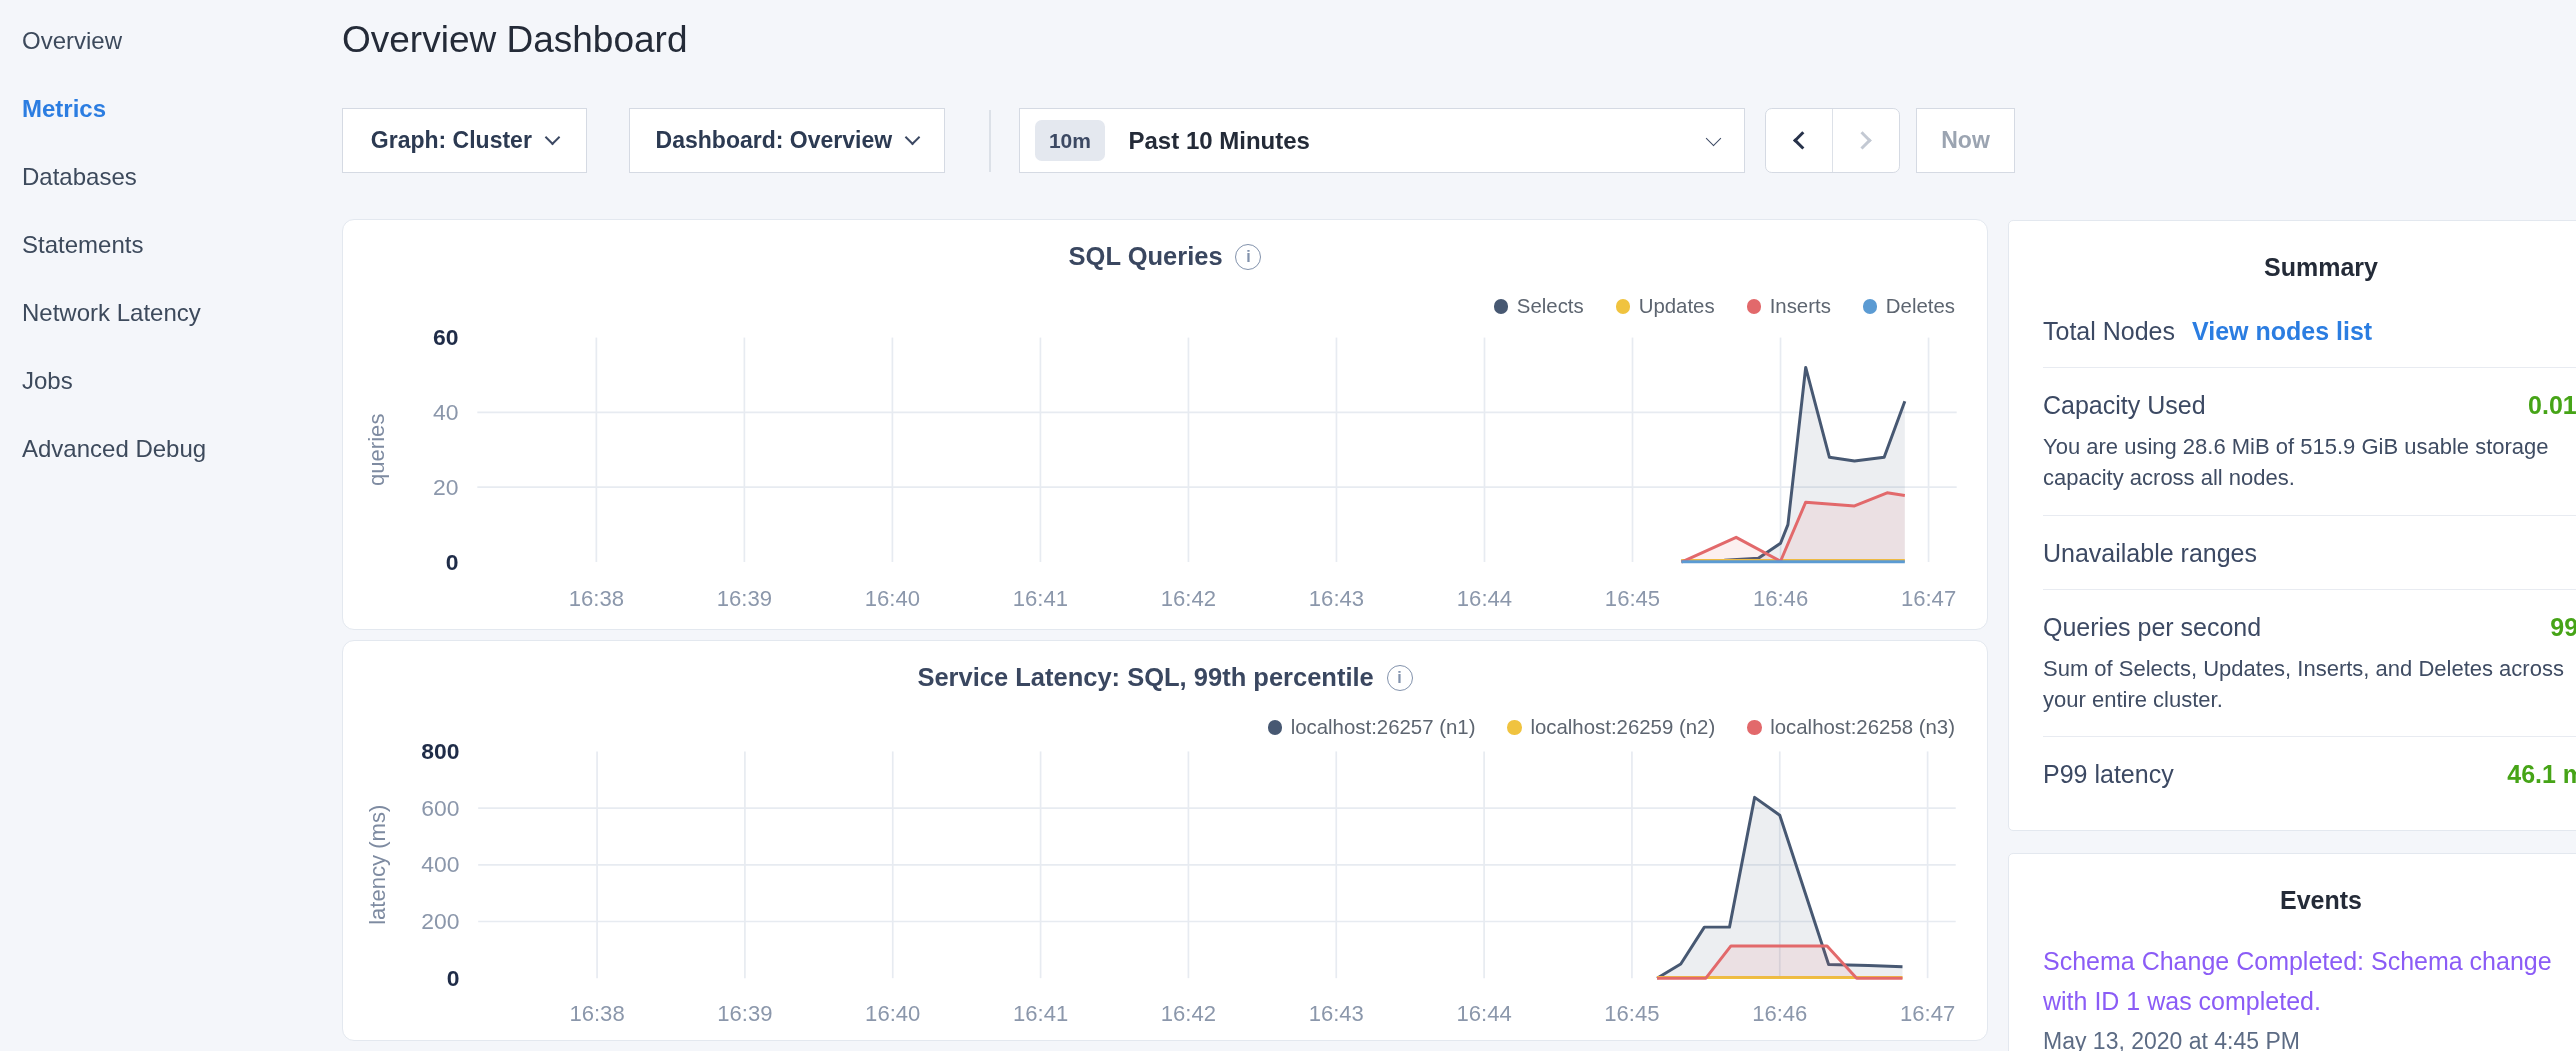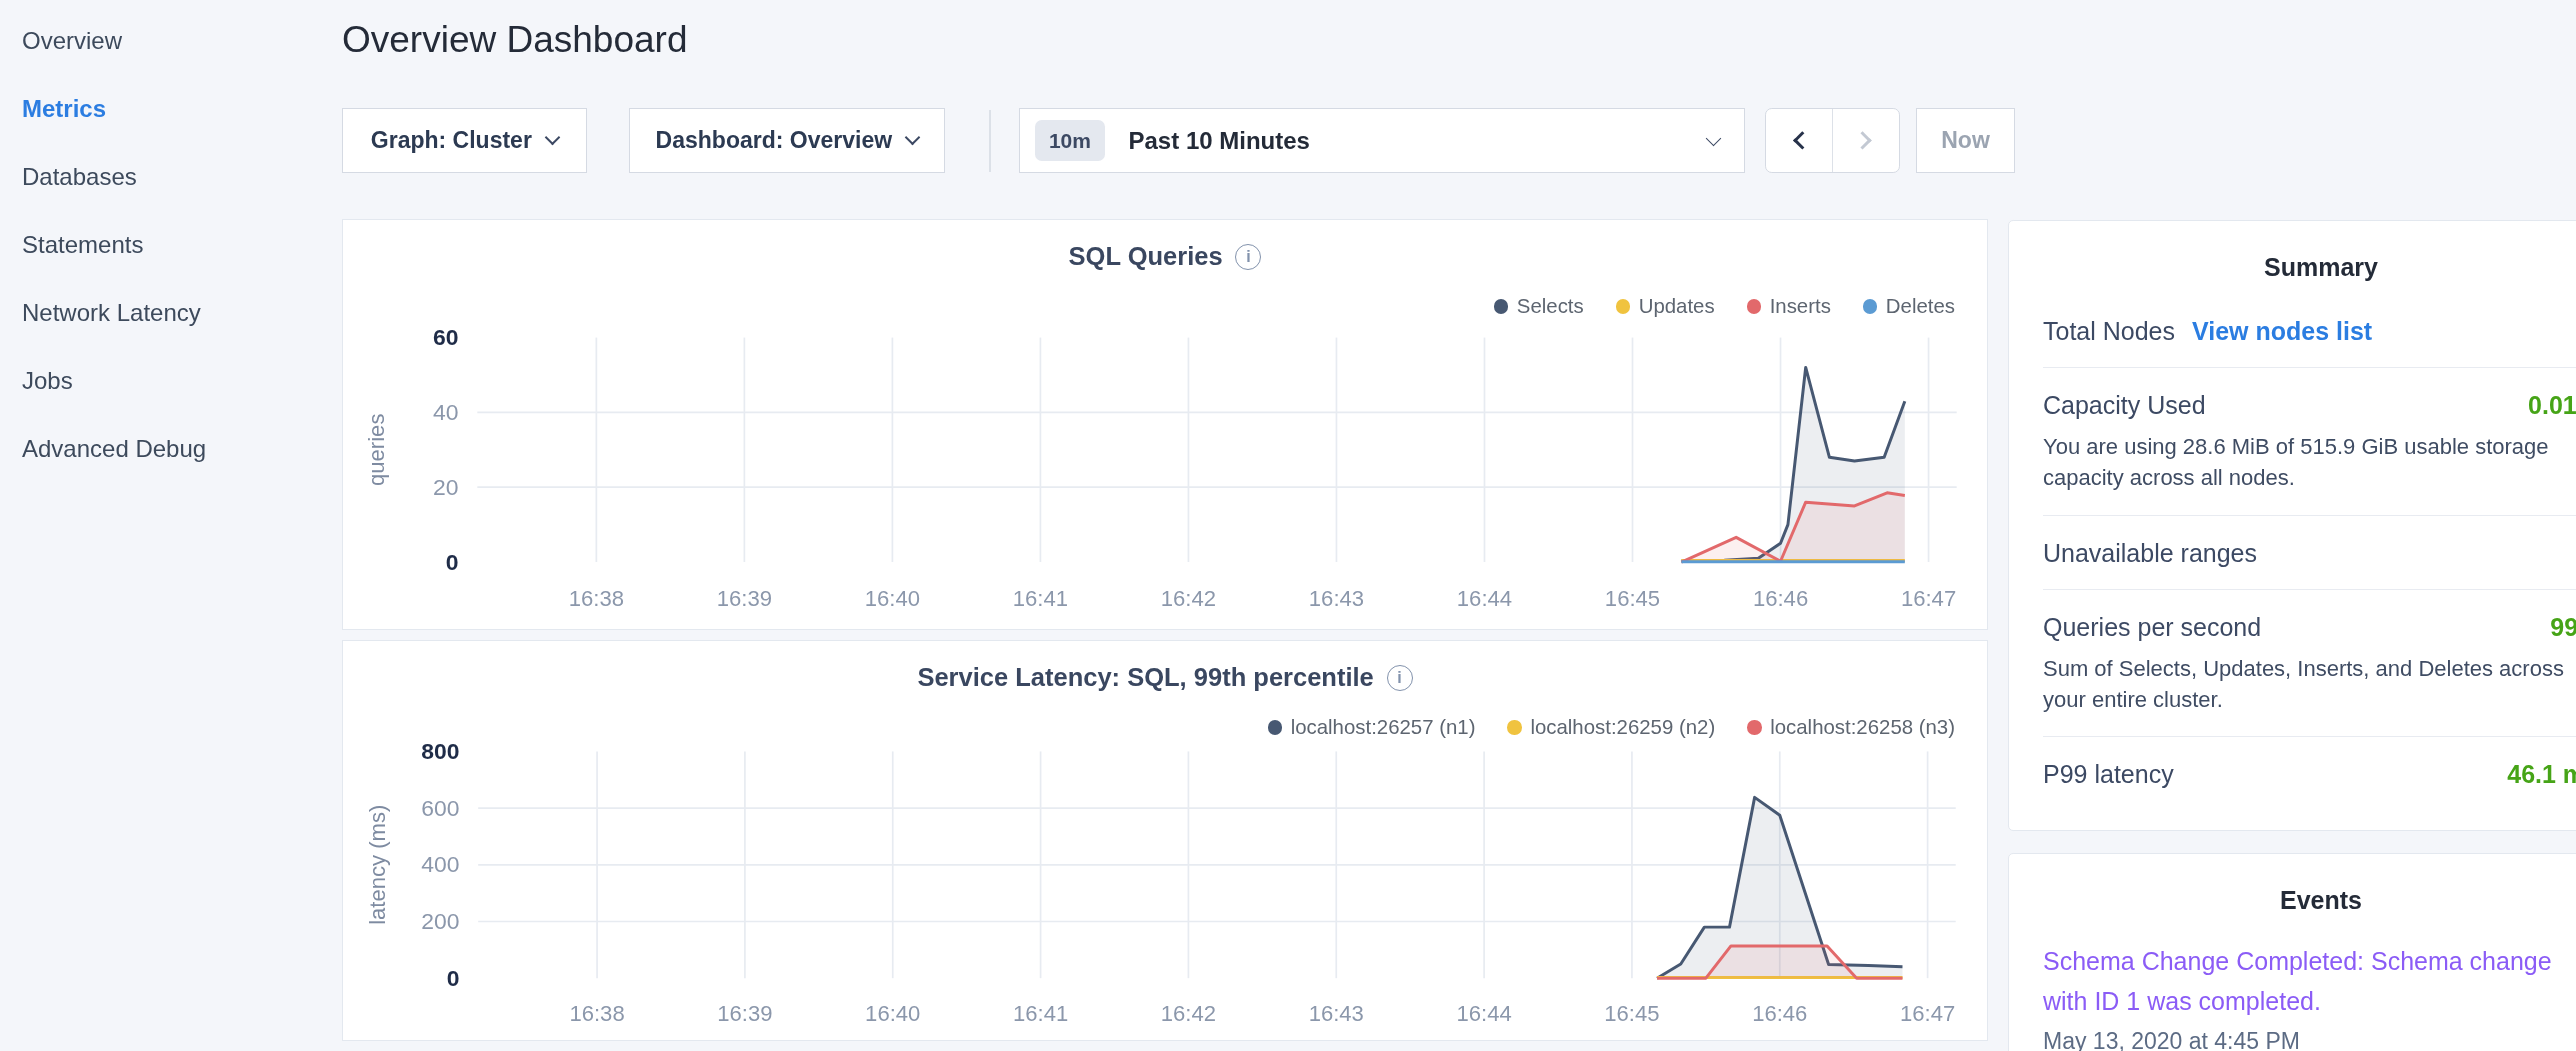--- a/index.html
+++ b/index.html
@@ -43,21 +43,21 @@
   .chev-left { display: inline-block; width: 12.8px; height: 12.8px;
                border-right: 3.4px solid #27324a; border-bottom: 3.4px solid #27324a;
                transform: rotate(135deg); margin-left: 6.8px; }
   .chev-right { display: inline-block; width: 12.8px; height: 12.8px;
                 border-right: 3.4px solid #c3c9d3; border-bottom: 3.4px solid #c3c9d3;
                 transform: rotate(-45deg); margin-right: 6.8px; }
   #now-btn { left: 1916px; width: 99px; font-size: 23px; font-weight: 700; color: #9ba4b1; }
 
   
   .chart-card { position: absolute; left: 342px; width: 1646px; background: #fff;
-                border: 1.7px solid #e3e8ef; border-radius: 0; }
+                border: 1.7px solid #e3e8ef; border-radius: 12px; }
   #chart1 { top: 219px; height: 411px; }
   #chart2 { top: 640px; height: 401px; }
   .chart-title-row { position: absolute; top: 22px; left: 0; right: 0; display: flex;
                      justify-content: center; align-items: center; }
   .chart-title { font-size: 25.5px; font-weight: 700; color: #3a4760; }
   .info-icon { width: 26px; height: 26px; border: 1.7px solid #8292ac; border-radius: 50%;
                color: #8292ac; font-size: 16px; font-weight: 600; display: inline-flex;
                align-items: center; justify-content: center; margin-left: 12.8px; cursor: pointer; }
   .legend { position: absolute; top: 75px; right: 32px; display: flex; gap: 32px;
             align-items: center; font-size: 20.4px; color: #5d6570; }

